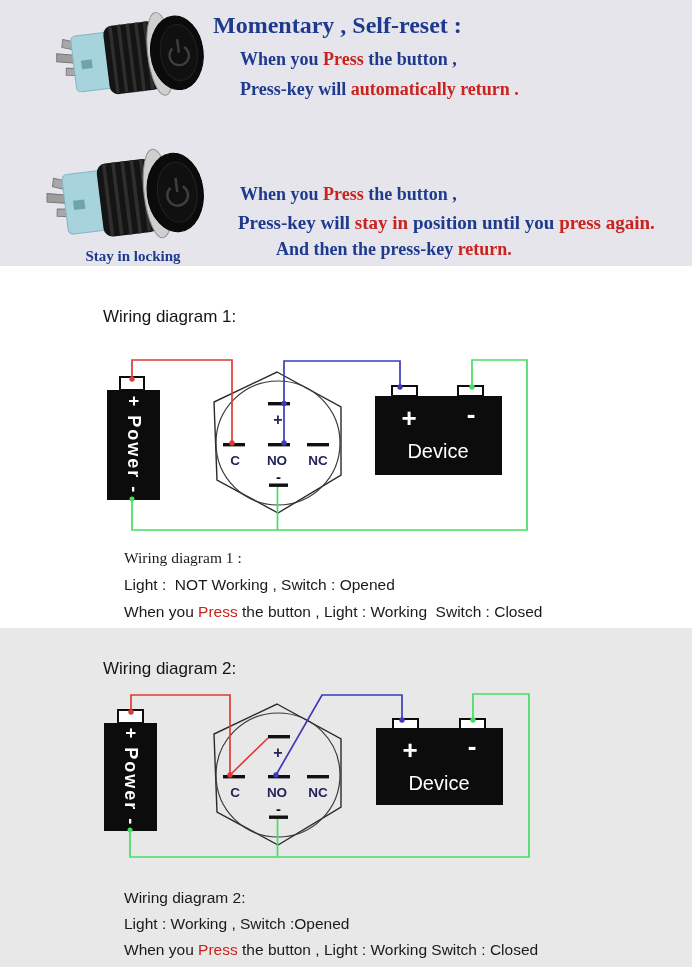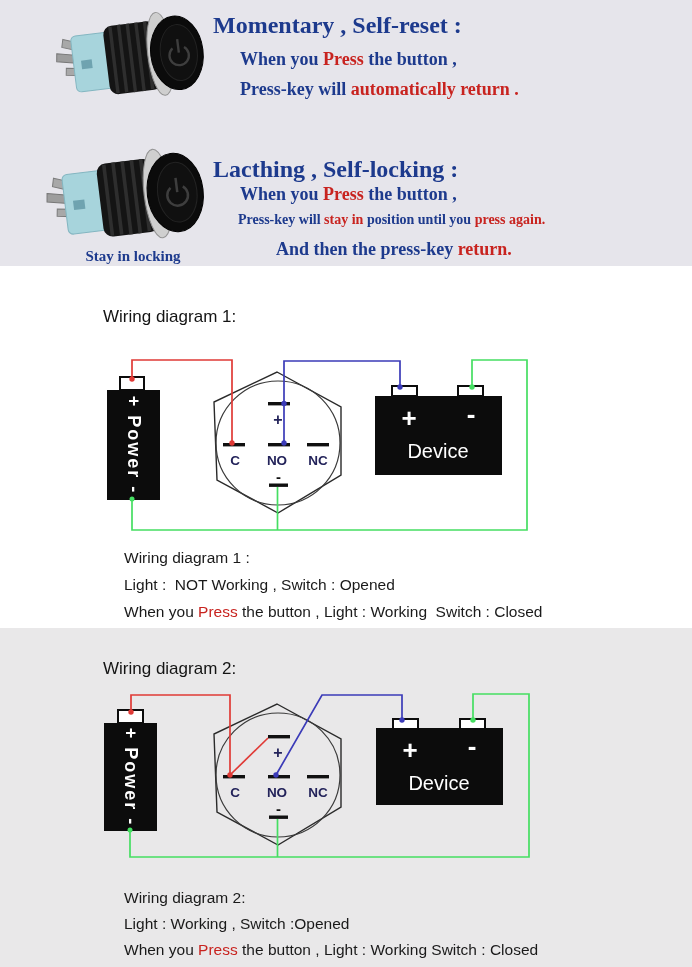--- a/index.html
+++ b/index.html
@@ -6,21 +6,21 @@
   .page{position:relative;width:692px;height:967px;margin:0 auto;overflow:hidden;
         background:#ffffff;font-family:"Liberation Sans",sans-serif;}
   .abs{position:absolute;}
   
   .sec-top{left:0;top:0;width:692px;height:266px;background:#e6e5eb;}
   .sec-bottom{left:0;top:628px;width:692px;height:339px;background:#e9e8e9;}
   
   .serif{font-family:"Liberation Serif","DejaVu Serif",serif;font-weight:bold;white-space:pre;}
   .promo-h{font-size:24px;}
   .promo-l{font-size:18px;}
-  .promo-l2{font-size:14px;}
+  .promo-l2{font-size:19px;}
   .t-blue{color:#1d3a8d;}
   .t-red{color:#c8231f;}
   .t-black{color:#1a1a1a;}
   .caption{font-family:"Liberation Serif","DejaVu Serif",serif;font-weight:bold;
            font-size:15px;color:#1d3a8d;text-align:center;}
   
   .dg-title{font-size:17px;color:#141414;white-space:pre;}
   .note{font-size:15.5px;color:#161616;white-space:pre;}
   
   .wire-red{stroke:#e03a36;stroke-width:1.7;fill:none;}
@@ -93,21 +93,20 @@
         <ellipse cx="112" cy="49" rx="13" ry="43" fill="#cfcfcf" stroke="#949494"></ellipse>
         <ellipse cx="129" cy="50" rx="27" ry="38" fill="#0b0b0b" stroke="#000"></ellipse>
         <ellipse cx="131" cy="50" rx="19" ry="29" fill="#101010" stroke="#232323"></ellipse>
         <path d="M 125,45 A 10 10 0 1 0 137,45" fill="none" stroke="#3e3e3e" stroke-width="2.4"></path>
         <line x1="131" y1="36" x2="131" y2="50" stroke="#3e3e3e" stroke-width="2.4"></line>
       </g>
     </svg>
   </div>
   <div class="abs caption" style="left:53px;top:248px;width:160px;">Stay in locking</div>
 
-  <div class="abs serif promo-h t-blue" style="left:213px;top:156px;">Lacthing , Self-locking :</div>
   <div class="abs serif promo-l" style="left:240px;top:184px;"><span class="t-blue">When you </span><span class="t-red">Press</span><span class="t-blue"> the button ,</span></div>
   <div class="abs serif promo-l2" style="left:238px;top:212px;"><span class="t-blue">Press-key will </span><span class="t-red">stay in</span><span class="t-blue"> position until you </span><span class="t-red">press again.</span></div>
   <div class="abs serif promo-l" style="left:240px;top:239px;margin-left:36px;"><span class="t-blue">And then the press-key </span><span class="t-red">return.</span></div>
 
   <div class="abs dg-title" style="left:103px;top:307px;">Wiring diagram 1:</div>
 
   <svg class="abs" style="left:0;top:330px;" width="692" height="230" viewBox="0 0 692 230">
 
     <rect class="tab" x="120" y="47" width="24" height="13"></rect>
     <rect class="blk" x="107" y="60" width="53" height="110"></rect>
@@ -139,21 +138,21 @@
     <polyline class="wire-blue" points="284,113 284,31 400,31 400,57"></polyline>
     <circle class="dot-blue" cx="284" cy="113" r="2.7"></circle>
     <circle class="dot-blue" cx="284" cy="73.5" r="2.7"></circle>
     <circle class="dot-blue" cx="400" cy="57" r="2.7"></circle>
     <polyline class="wire-green" points="472,57 472,30 527,30 527,200 132,200 132,170"></polyline>
     <line class="wire-green" x1="277.5" y1="157" x2="277.5" y2="200"></line>
     <circle class="dot-green" cx="472" cy="57" r="2.7"></circle>
     <circle class="dot-green" cx="132" cy="169" r="2.5"></circle>
   </svg>
 
-  <div class="abs note" style="left:124px;top:549px;"><span class="t-black">Wiring diagram 1 :</span></div>
+  <div class="abs note" style="left:124px;top:549px;font-family:Liberation Serif, serif;"><span class="t-black">Wiring diagram 1 :</span></div>
   <div class="abs note" style="left:124px;top:576px;"><span class="t-black">Light :  NOT Working , Switch : Opened</span></div>
   <div class="abs note" style="left:124px;top:603px;"><span class="t-black">When you </span><span class="t-red">Press</span><span class="t-black"> the button , Light : Working  Switch : Closed</span></div>
 
   <div class="abs sec-bottom"></div>
 
   <div class="abs dg-title" style="left:103px;top:659px;">Wiring diagram 2:</div>
 
   <svg class="abs" style="left:0;top:660px;" width="692" height="230" viewBox="0 0 692 230">
 
     <rect class="tab" x="118" y="50" width="25" height="13"></rect>

